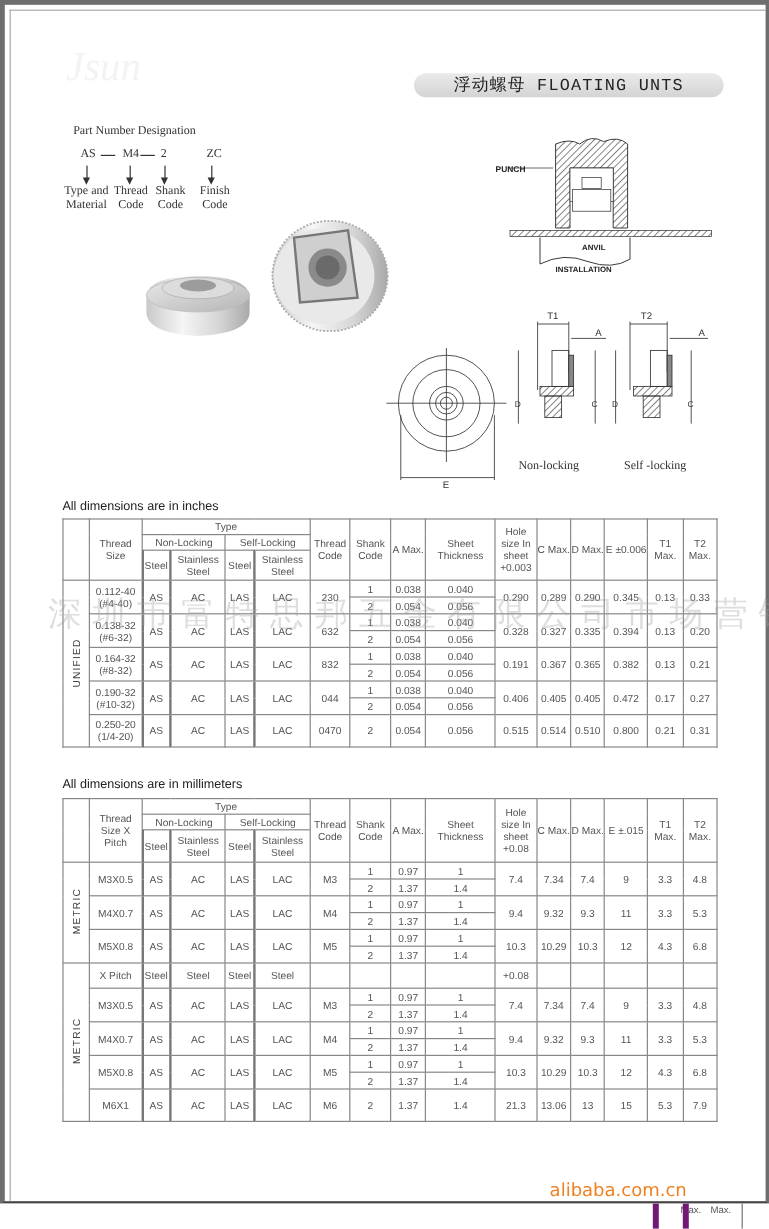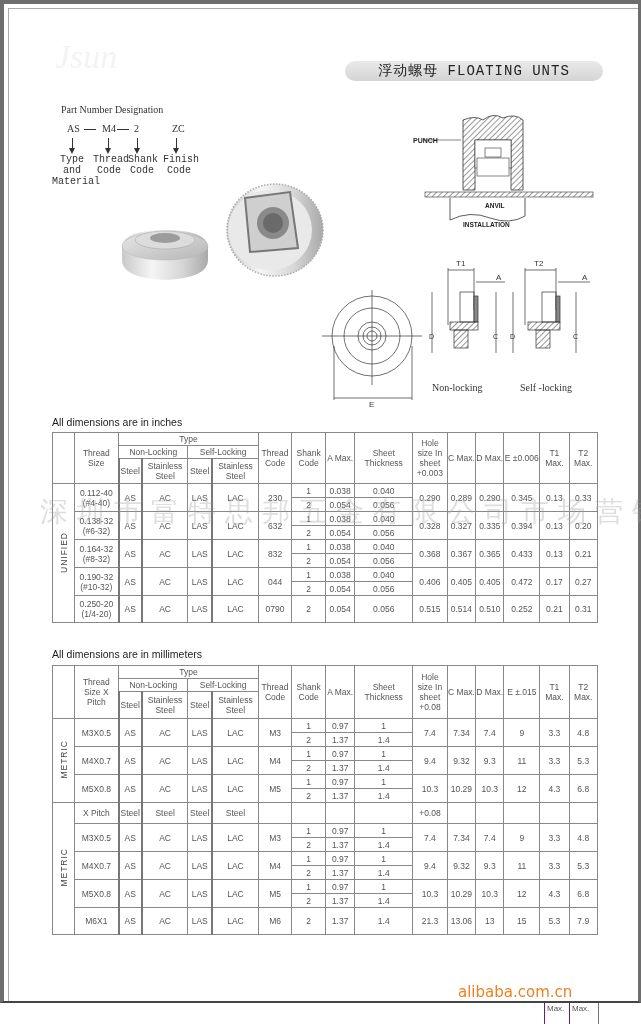--- a/index.html
+++ b/index.html
@@ -7,33 +7,33 @@
   .frame { position:absolute; left:0; top:0; width:641px; height:1003px; border-top:4px solid #6e6e6e; border-left:4px solid #6e6e6e; border-right:3px solid #6e6e6e; border-bottom:2px solid #444; box-sizing:border-box; background:#fff; }
   .inner-frame { position:absolute; left:4px; top:4px; right:0; bottom:0; border-top:1px solid #aaa; border-left:1px solid #aaa; }
   .ghost-logo { position:absolute; left:55px; top:38px; color:#f3f3f3; font-family:"Liberation Serif", serif; font-size:34px; font-style:italic; }
   .title-pill { position:absolute; left:345px; top:61px; width:258px; height:20px; border-radius:10px; background:linear-gradient(#eaeaea,#d4d4d4); display:flex; align-items:center; justify-content:center; font-family:"Liberation Mono", monospace; font-size:14px; color:#222; letter-spacing:1px; }
   .pnd { position:absolute; left:50px; top:104px; width:160px; font-family:"Liberation Serif", serif; font-size:10px; color:#333; }
   .pnd .head { position:absolute; left:11px; top:0; white-space:nowrap; }
   .pnd .code { position:absolute; top:19px; }
   .pnd .dash { position:absolute; top:25px; height:1px; background:#333; }
   .pnd .arrow { position:absolute; top:34px; width:1px; height:12px; background:#333; }
   .pnd .arrow::after { content:""; position:absolute; left:-3px; bottom:-4px; border-left:3.5px solid transparent; border-right:3.5px solid transparent; border-top:6px solid #333; }
-  .pnd .lbl { position:absolute; top:50px; text-align:center; line-height:11px;font-family:Liberation Mono, monospace; }
+  .pnd .lbl { position:absolute; top:50px; text-align:center; line-height:11px; }
   .photo { position:absolute; left:110px; top:180px; width:220px; height:120px; }
   .diag-install { position:absolute; left:405px; top:110px; width:190px; height:120px; }
   .diag-dims { position:absolute; left:320px; top:250px; width:290px; height:160px; }
   .sec-title { position:absolute; left:52px; font-size:10.5px; color:#222; }
   table.spec { position:absolute; border-collapse:collapse; font-size:8.5px; color:#555; background:#fff; }
   table.spec td { border:1px solid #888; text-align:center; padding:0; line-height:10px; }
   table.spec td.thick-l { border-left:2px solid #777; }
   .vlabel { writing-mode:vertical-rl; transform:rotate(180deg); font-size:8.5px; letter-spacing:1px; color:#444; }
   .watermark { position:absolute; left:40px; top:493px; font-size:28px; color:rgba(160,160,160,0.35); letter-spacing:9px; white-space:nowrap; pointer-events:none; font-family:"DejaVu Sans", sans-serif; }
   .ali { position:absolute; left:458px; top:983px; font-size:15px; color:#f08020; font-family:"DejaVu Sans", sans-serif; }
   .bottom-strip { position:absolute; left:0; top:1003px; width:641px; height:21px; background:#fff; }
-  .bs-cell { position:absolute; top:1003px; height:21px; font-size:8px; color:#555; border-left:1px solid #701a75; padding-left:2px; line-height:12px; }
+  .bs-cell { position:absolute; top:1003px; height:21px; font-size:8px; color:#555; border-left:5px solid #701a75; padding-left:18px; line-height:12px; }
 </style>
 </head>
 <body>
 
 <div class="frame">
   <div class="inner-frame"></div>
 </div>
 
 <div class="ghost-logo">Jsun</div>
 
@@ -258,24 +258,24 @@
           <div>(#8-32)</div>
         </td>
         <td rowspan="2" class="thick-l">AS</td>
         <td rowspan="2" class="thick-l">AC</td>
         <td rowspan="2">LAS</td>
         <td rowspan="2" class="thick-l">LAC</td>
         <td rowspan="2">832</td>
         <td style="height: 13px;">1</td>
         <td>0.038</td>
         <td>0.040</td>
-        <td rowspan="2">0.368</td>
+        <td rowspan="2">0.191</td>
         <td rowspan="2">0.367</td>
         <td rowspan="2">0.365</td>
-        <td rowspan="2">0.433</td>
+        <td rowspan="2">0.382</td>
         <td rowspan="2">0.13</td>
         <td rowspan="2">0.21</td>
       </tr>
       <tr>
         <td style="height: 13px;">2</td>
         <td>0.054</td>
         <td>0.056</td>
       </tr>
       <tr>
         <td rowspan="2">
@@ -304,28 +304,28 @@
       </tr>
       <tr>
         <td rowspan="1">
           <div>0.250-20</div>
           <div>(1/4-20)</div>
         </td>
         <td rowspan="1" class="thick-l">AS</td>
         <td rowspan="1" class="thick-l">AC</td>
         <td rowspan="1">LAS</td>
         <td rowspan="1" class="thick-l">LAC</td>
-        <td rowspan="1">0790</td>
+        <td rowspan="1">0470</td>
         <td style="height: 26px;">2</td>
         <td>0.054</td>
         <td>0.056</td>
         <td rowspan="1">0.515</td>
         <td rowspan="1">0.514</td>
         <td rowspan="1">0.510</td>
-        <td rowspan="1">0.252</td>
+        <td rowspan="1">0.800</td>
         <td rowspan="1">0.21</td>
         <td rowspan="1">0.31</td>
       </tr>
     </tbody>
 </table>
 
 <div class="sec-title" style="top:648px">All dimensions are in millimeters</div>
 <table class="spec" id="mm-table" style="left:52px;top:665px;width:546px;">
   <colgroup>
     <col style="width:21px">

